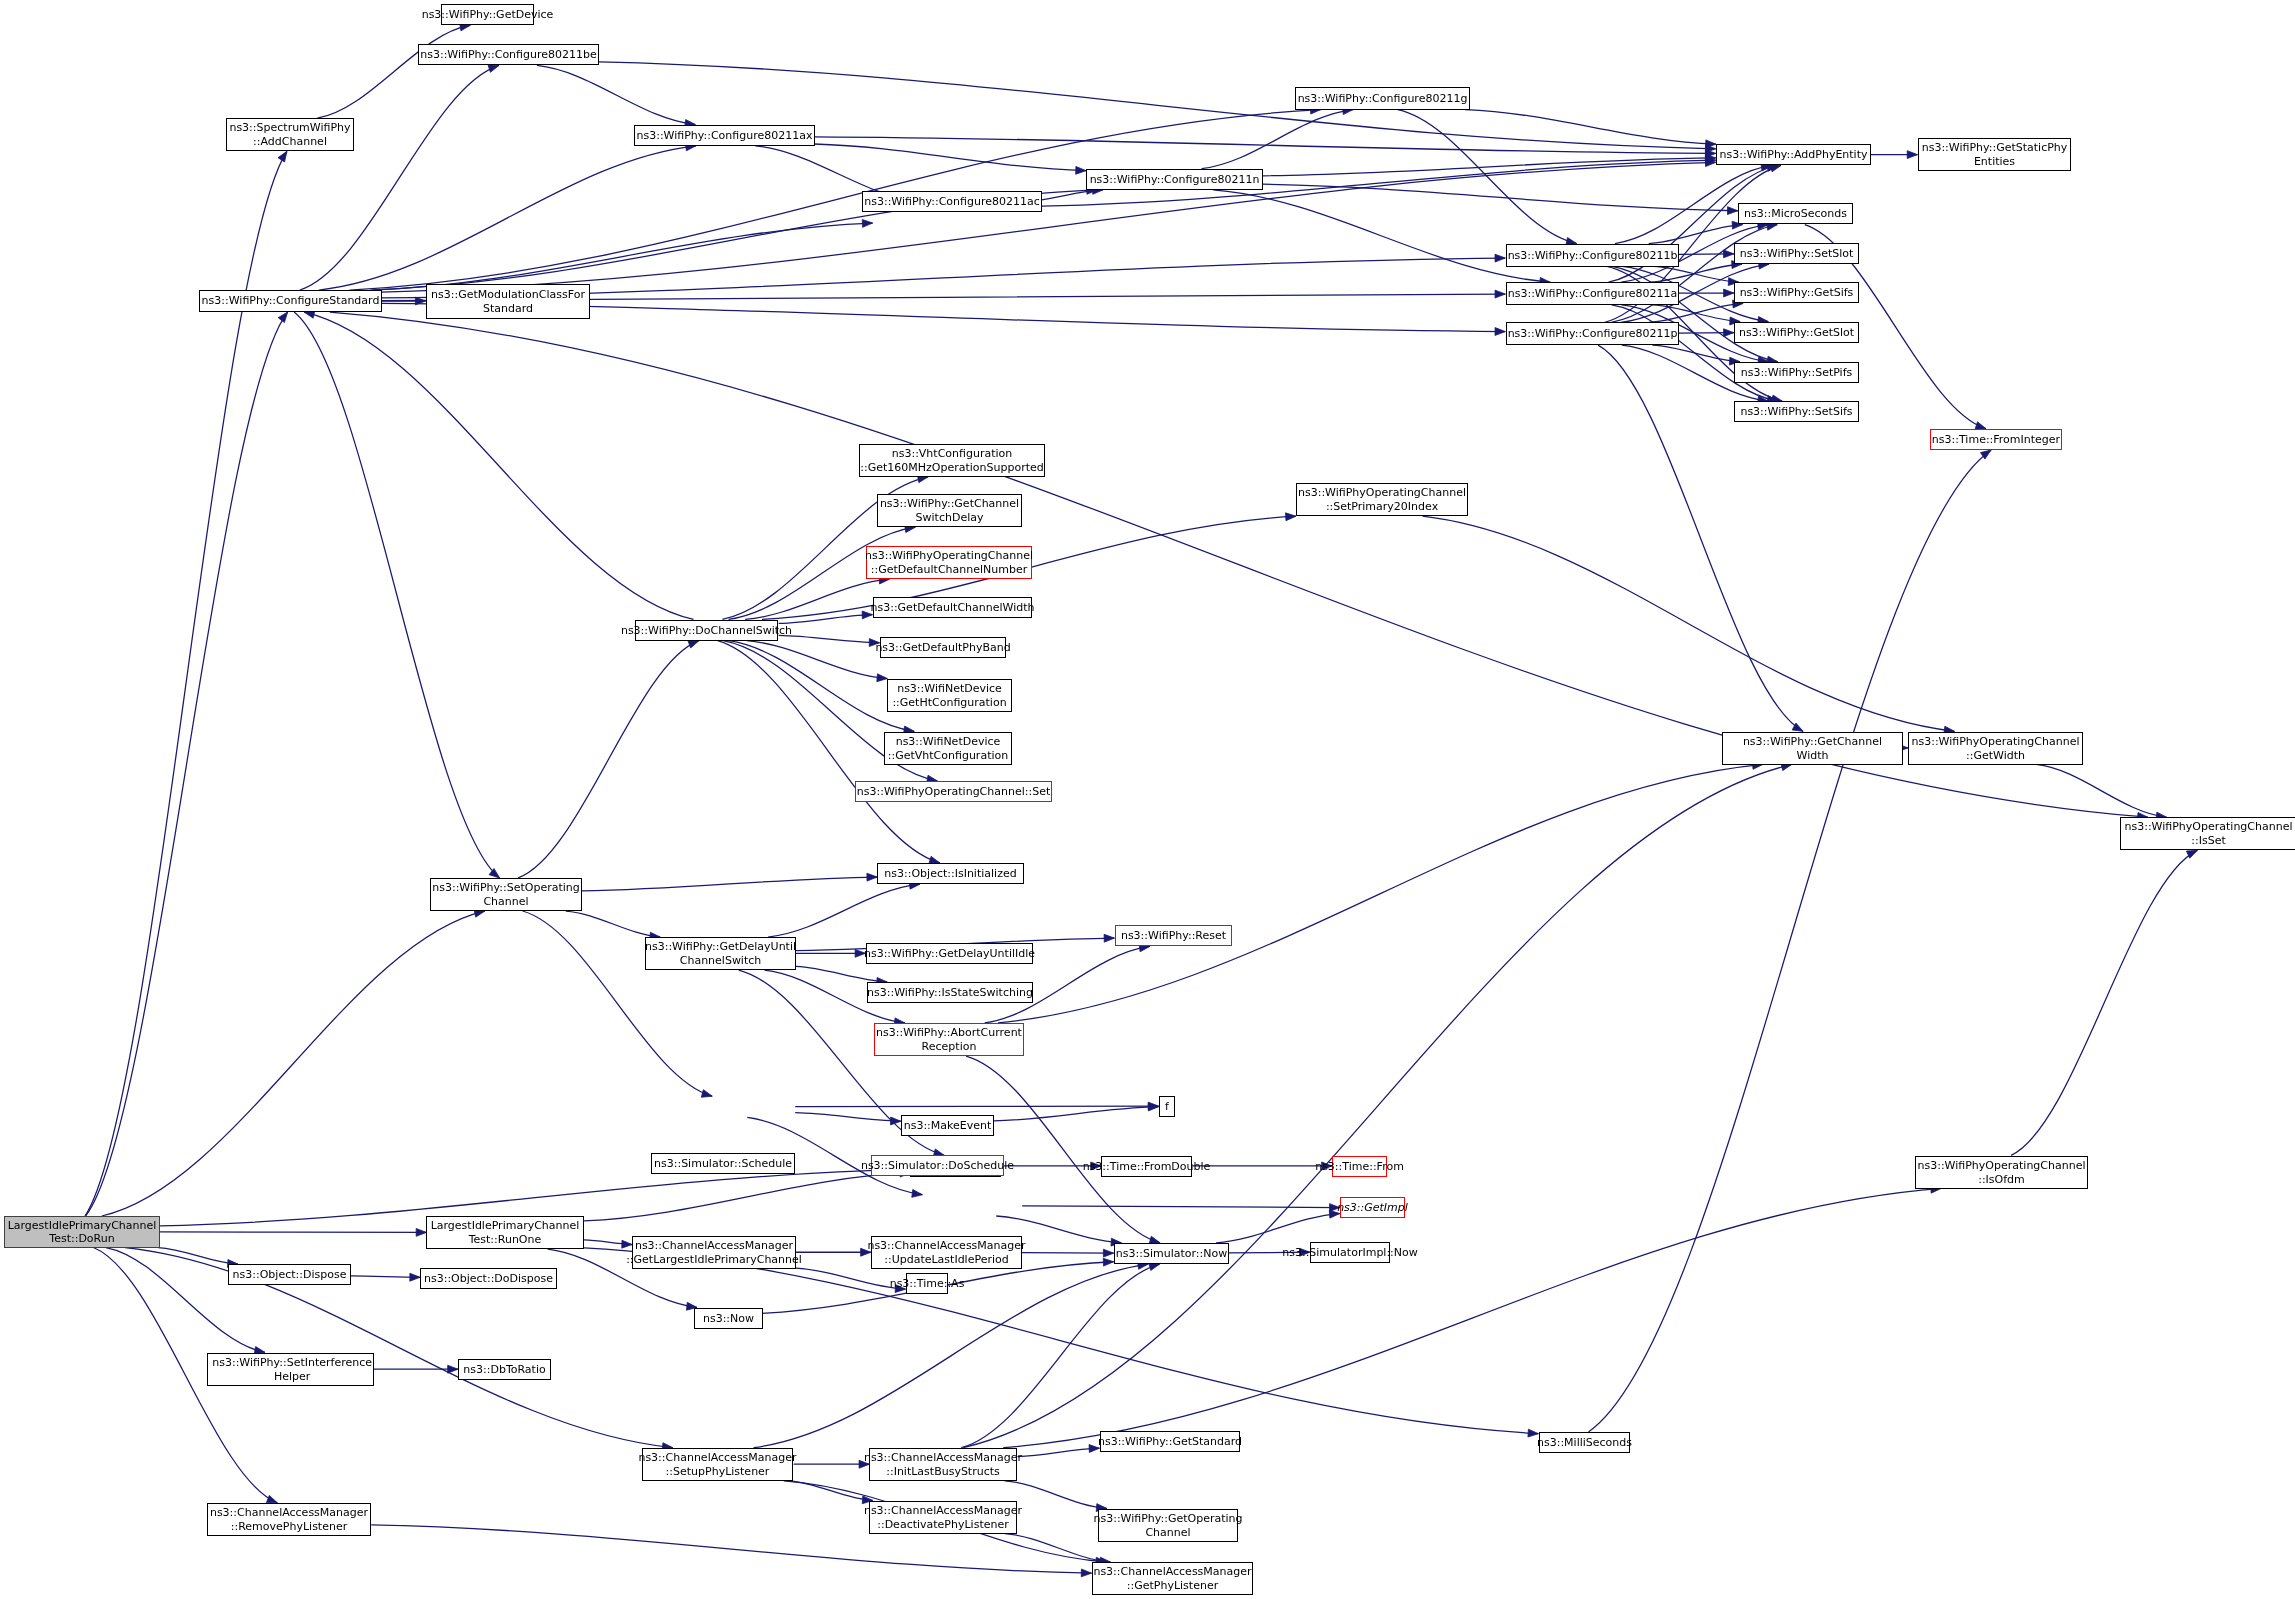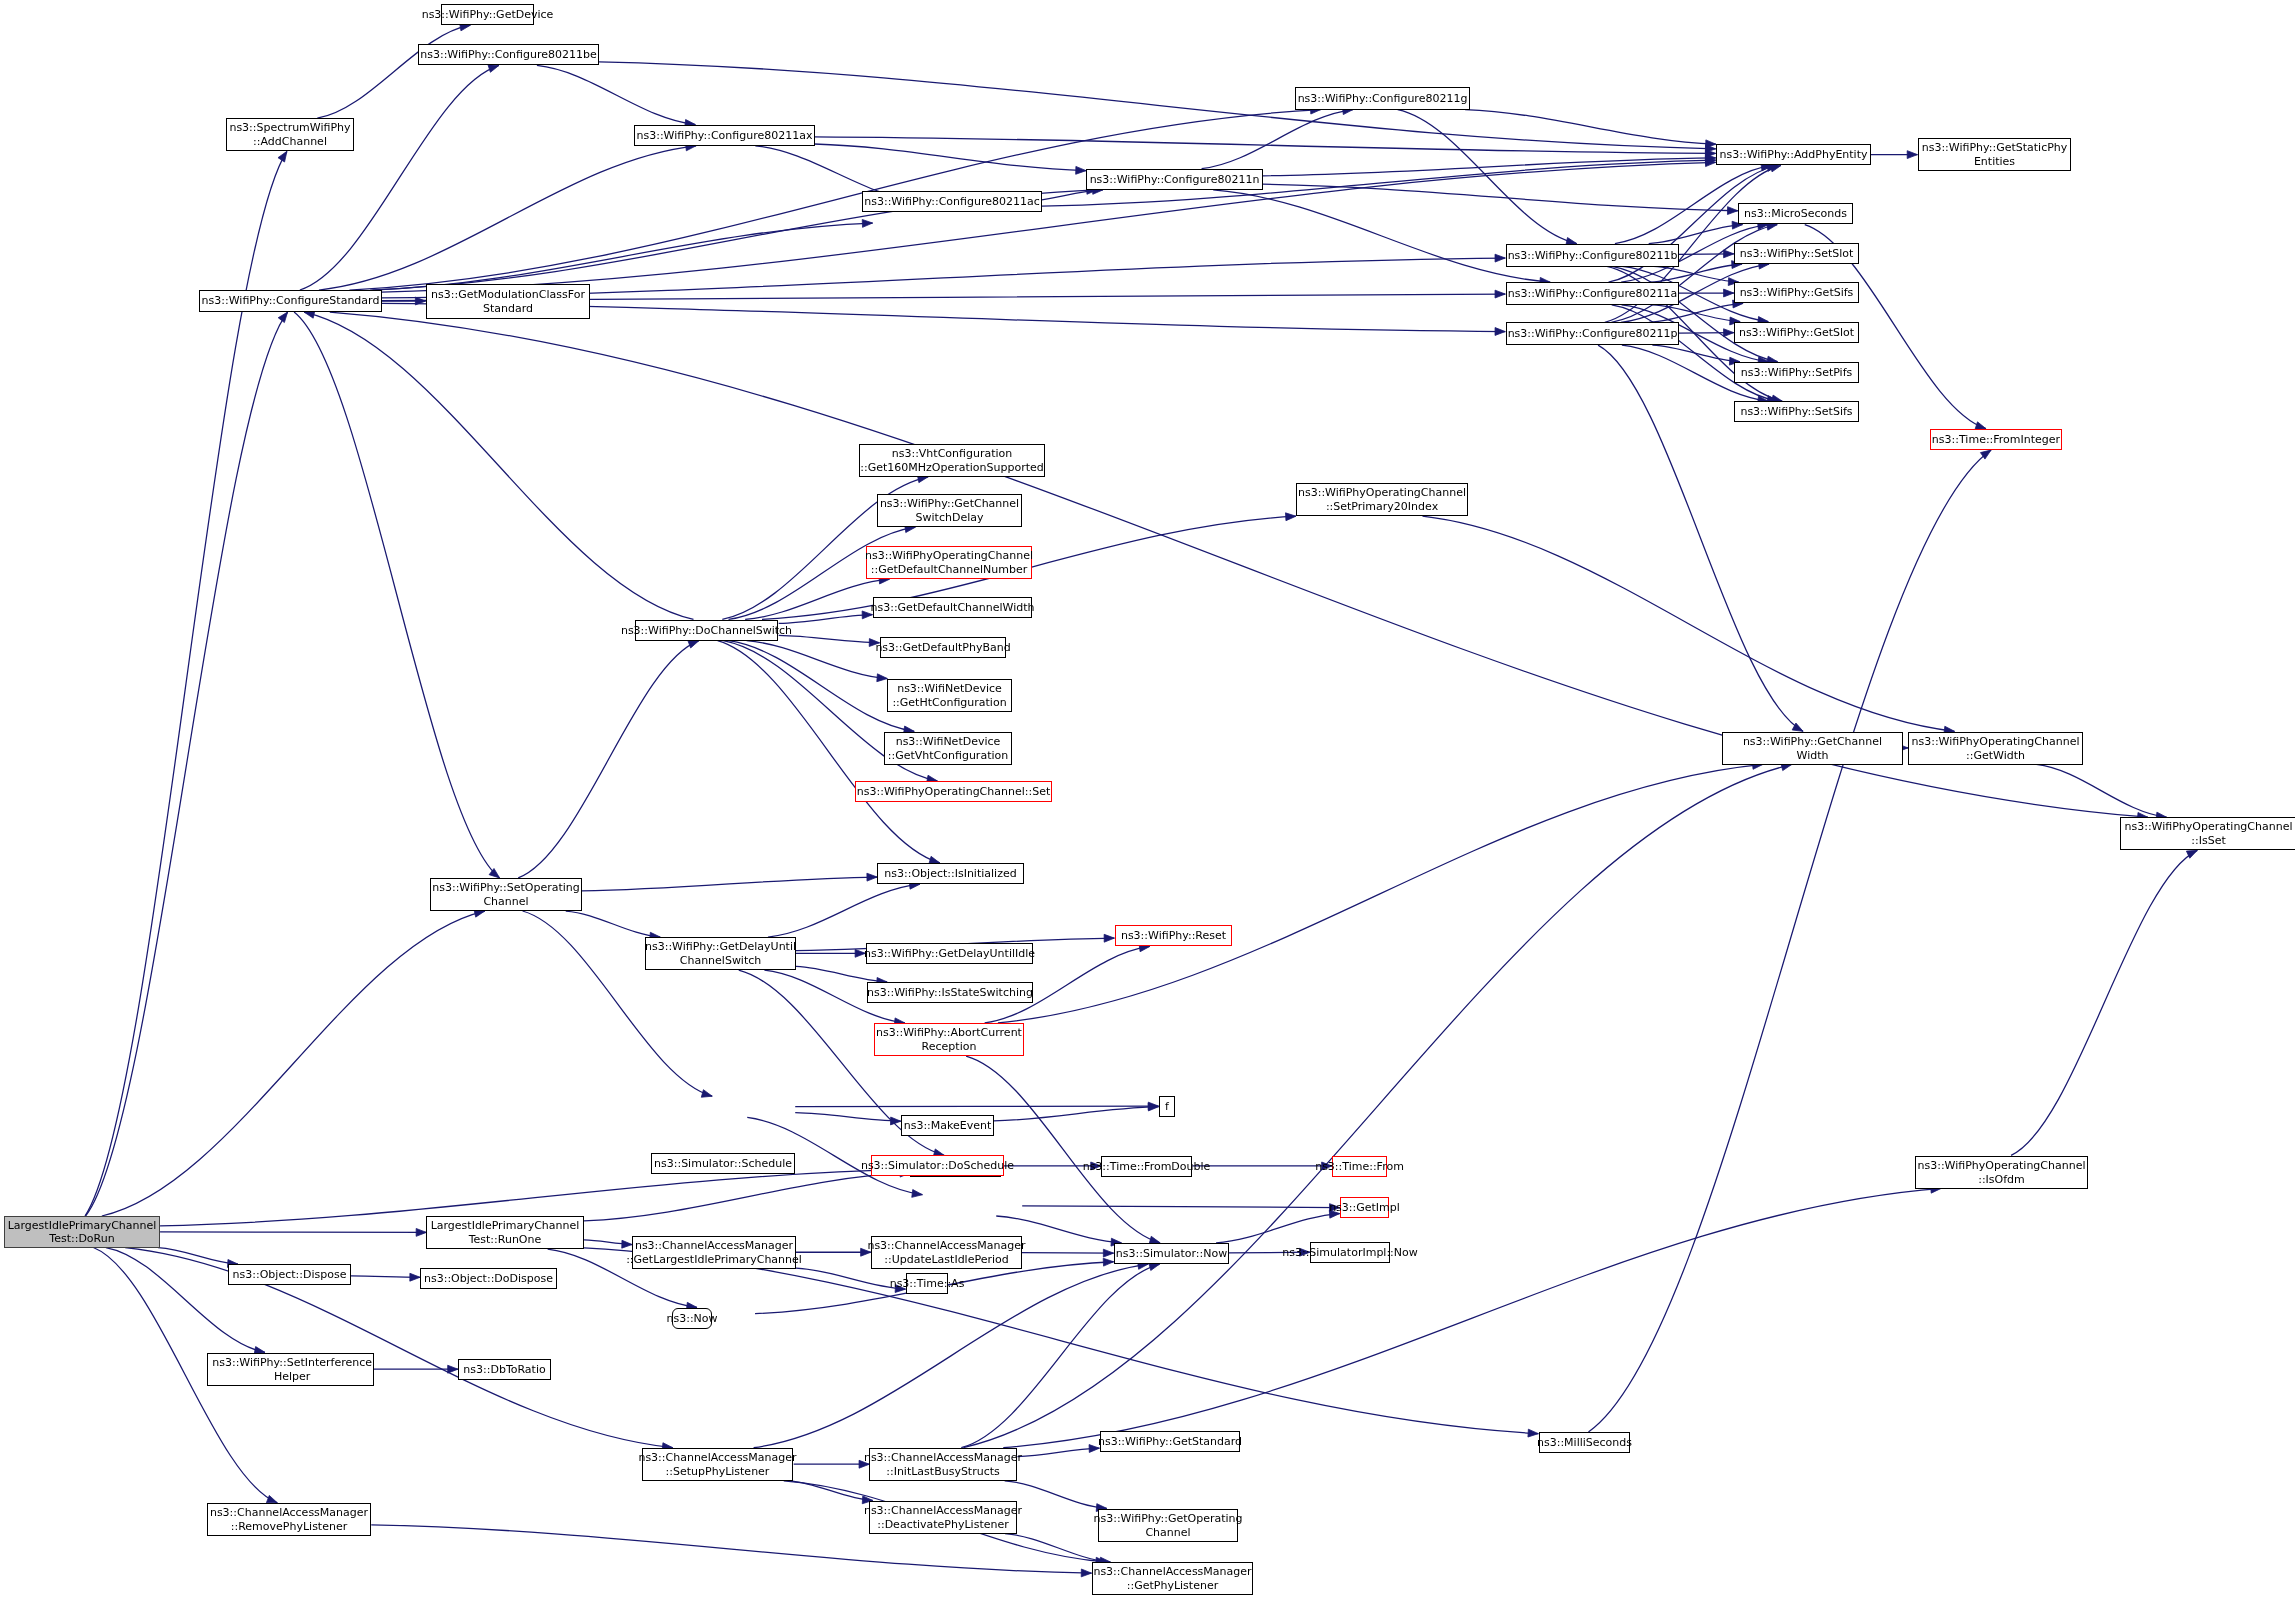--- a/index.html
+++ b/index.html
@@ -316,33 +316,33 @@
     <div class="node" style="left: 867px; top: 982px; width: 166px; height: 21px;">ns3::WifiPhy::IsStateSwitching</div>
     <div class="node red" style="left: 874px; top: 1023px; width: 150px; height: 33px;">ns3::WifiPhy::AbortCurrent
 Reception</div>
     <div class="node" style="left: 651px; top: 1153px; width: 144px; height: 21px;">ns3::Simulator::Schedule</div>
     <div class="node" style="left: 1159px; top: 1096px; width: 16px; height: 21px;">f</div>
     <div class="node" style="left: 901px; top: 1115px; width: 93px; height: 21px;">ns3::MakeEvent</div>
     <div class="node" style="left: 910px; top: 1156px; width: 91px; height: 21px;">ns3::Seconds</div>
     <div class="node" style="left: 1101px; top: 1156px; width: 91px; height: 21px;">ns3::Time::FromDouble</div>
     <div class="node red" style="left: 1332px; top: 1156px; width: 55px; height: 21px;">ns3::Time::From</div>
     <div class="node red" style="left: 871px; top: 1155px; width: 133px; height: 21px;">ns3::Simulator::DoSchedule</div>
-    <div class="node red" style="left: 1340px; top: 1197px; width: 49px; height: 21px;">ns3::GetImpl</div>
+    <div class="node red" style="left: 1340px; top: 1197px; width: 65px; height: 21px; font-style: italic;">ns3::GetImpl</div>
     <div class="node" style="left: 1114px; top: 1243px; width: 115px; height: 21px;">ns3::Simulator::Now</div>
     <div class="node" style="left: 1310px; top: 1242px; width: 80px; height: 21px;">ns3::SimulatorImpl::Now</div>
     <div class="node" style="left: 1915px; top: 1156px; width: 173px; height: 33px;">ns3::WifiPhyOperatingChannel
 ::IsOfdm</div>
     <div class="node" style="left: 426px; top: 1216px; width: 158px; height: 33px;">LargestIdlePrimaryChannel
 Test::RunOne</div>
     <div class="node" style="left: 632px; top: 1236px; width: 164px; height: 33px;">ns3::ChannelAccessManager
 ::GetLargestIdlePrimaryChannel</div>
     <div class="node" style="left: 871px; top: 1236px; width: 151px; height: 33px;">ns3::ChannelAccessManager
 ::UpdateLastIdlePeriod</div>
     <div class="node" style="left: 906px; top: 1273px; width: 42px; height: 21px;">ns3::Time::As</div>
-    <div class="node" style="left: 672px; top: 1308px; width: 40px; height: 21px; border-radius: 6px;">ns3::Now</div>
+    <div class="node" style="left: 694px; top: 1308px; width: 69px; height: 21px;">ns3::Now</div>
     <div class="node" style="left: 228px; top: 1264px; width: 123px; height: 21px;">ns3::Object::Dispose</div>
     <div class="node" style="left: 420px; top: 1268px; width: 137px; height: 21px;">ns3::Object::DoDispose</div>
     <div class="node" style="left: 207px; top: 1353px; width: 167px; height: 33px; padding-left: 8px;">ns3::WifiPhy::SetInterference
 Helper</div>
     <div class="node" style="left: 458px; top: 1359px; width: 93px; height: 21px;">ns3::DbToRatio</div>
     <div class="node" style="left: 1539px; top: 1432px; width: 91px; height: 21px;">ns3::MilliSeconds</div>
     <div class="node" style="left: 642px; top: 1448px; width: 151px; height: 33px;">ns3::ChannelAccessManager
 ::SetupPhyListener</div>
     <div class="node" style="left: 869px; top: 1448px; width: 148px; height: 33px;">ns3::ChannelAccessManager
 ::InitLastBusyStructs</div>

